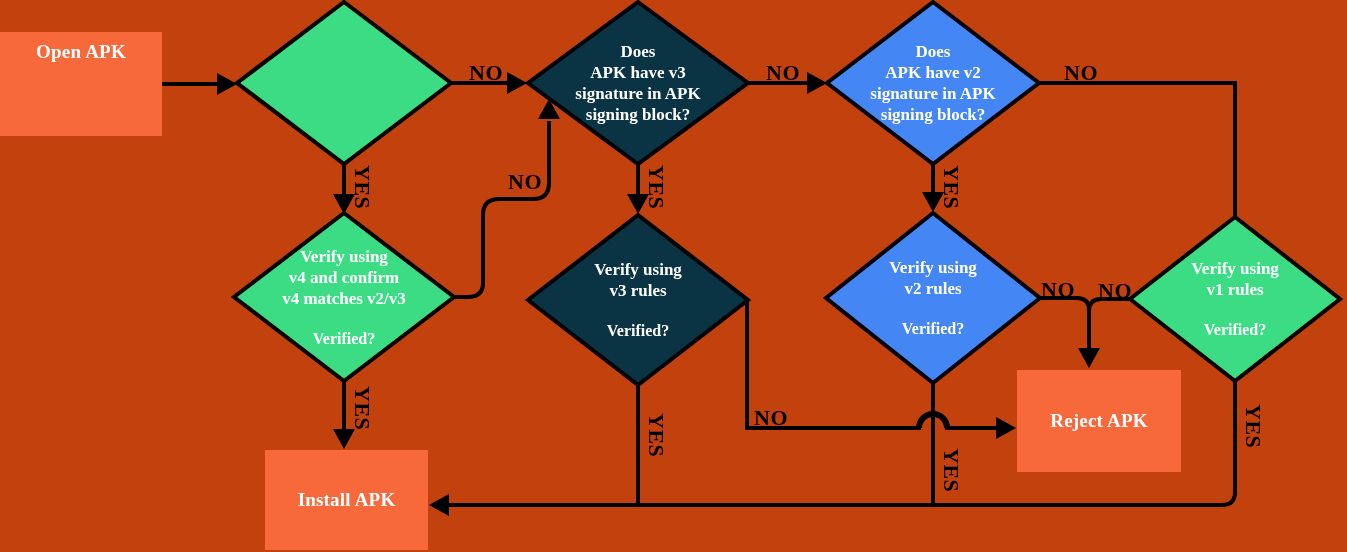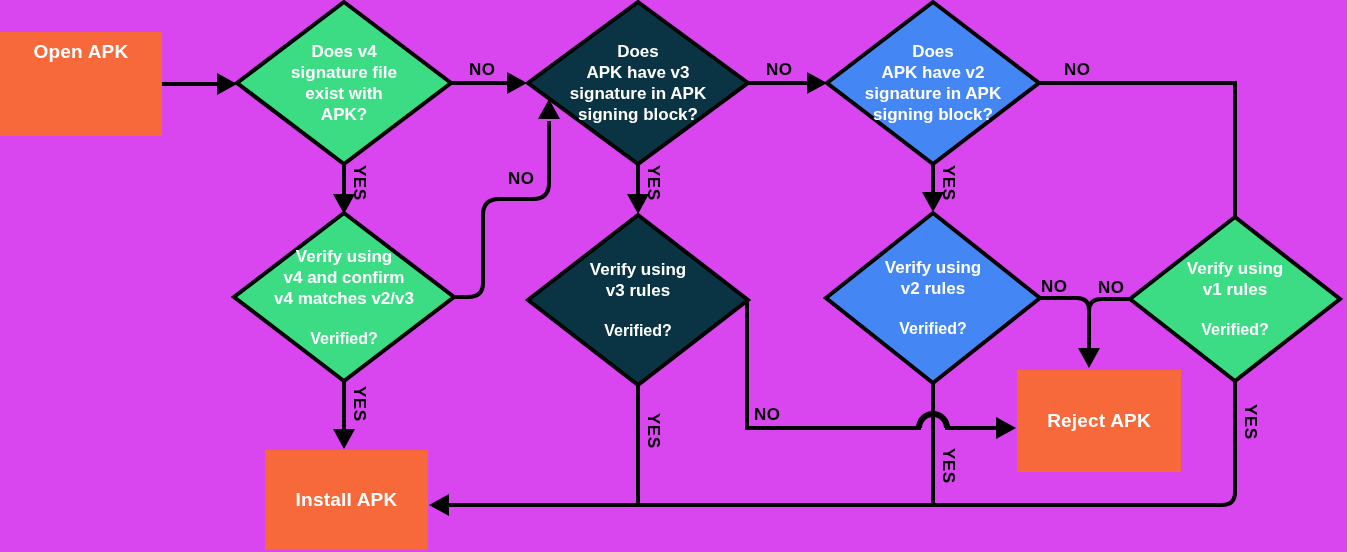--- a/index.html
+++ b/index.html
@@ -1,40 +1,40 @@
 <!DOCTYPE html>
 <html><head>
 <meta charset="utf-8">
 <style>
   html,body{margin:0;padding:0;background:#ffffff;}
   .canvas{
     position:relative;
     width:1347px;height:552px;
-    background:#d946ef;
-    font-family:Liberation Sans, sans-serif;
+    background:#c2410c;
+    font-family:Liberation Serif, serif;
     overflow:hidden;
   }
   .canvas svg{position:absolute;left:0;top:0;}
   .node-text{
     position:absolute;
     display:flex;flex-direction:column;align-items:center;justify-content:center;
     text-align:center;
     color:#ffffff;
     font-weight:700;
     white-space:pre-line;
     pointer-events:none;
   }
   .diamond-q{font-size:17px;line-height:21px;}
   .diamond-v .q-line{font-size:17px;line-height:21px;white-space:pre-line;}
   .diamond-v .verified{font-size:16px;line-height:20px;margin-top:20px;white-space:pre-line;}
   .box-label{font-size:19px;line-height:22px;letter-spacing:.2px;}
   .edge-label{
     position:absolute;
     color:#000000;
-    font-size:17px;
+    font-size:22px;
     font-weight:700;
     letter-spacing:.5px;
     pointer-events:none;
   }
   .edge-label.vertical{
     writing-mode:vertical-rl;
   }
 </style>
 </head>
 <body>
@@ -88,24 +88,20 @@
 
     <g stroke="none">
       <rect x="0" y="32" width="162" height="104" fill="#F7693B"></rect>
       <rect x="265" y="450" width="163" height="100" fill="#F7693B"></rect>
       <rect x="1017" y="370" width="164" height="102" fill="#F7693B"></rect>
     </g>
   </svg>
 
   <div class="node-text box-label" style="left:0;top:32;width:162px;height:104px;">Open APK</div>
 
-  <div class="node-text diamond-q" style="left:237px;top:2px;width:214px;height:162px;">Does v4
-signature file
-exist with
-APK?</div>
 
   <div class="node-text diamond-q" style="left:528px;top:2px;width:220px;height:162px;">Does
 APK have v3
 signature in APK
 signing block?</div>
 
   <div class="node-text diamond-q" style="left:827px;top:2px;width:212px;height:162px;">Does
 APK have v2
 signature in APK
 signing block?</div>

